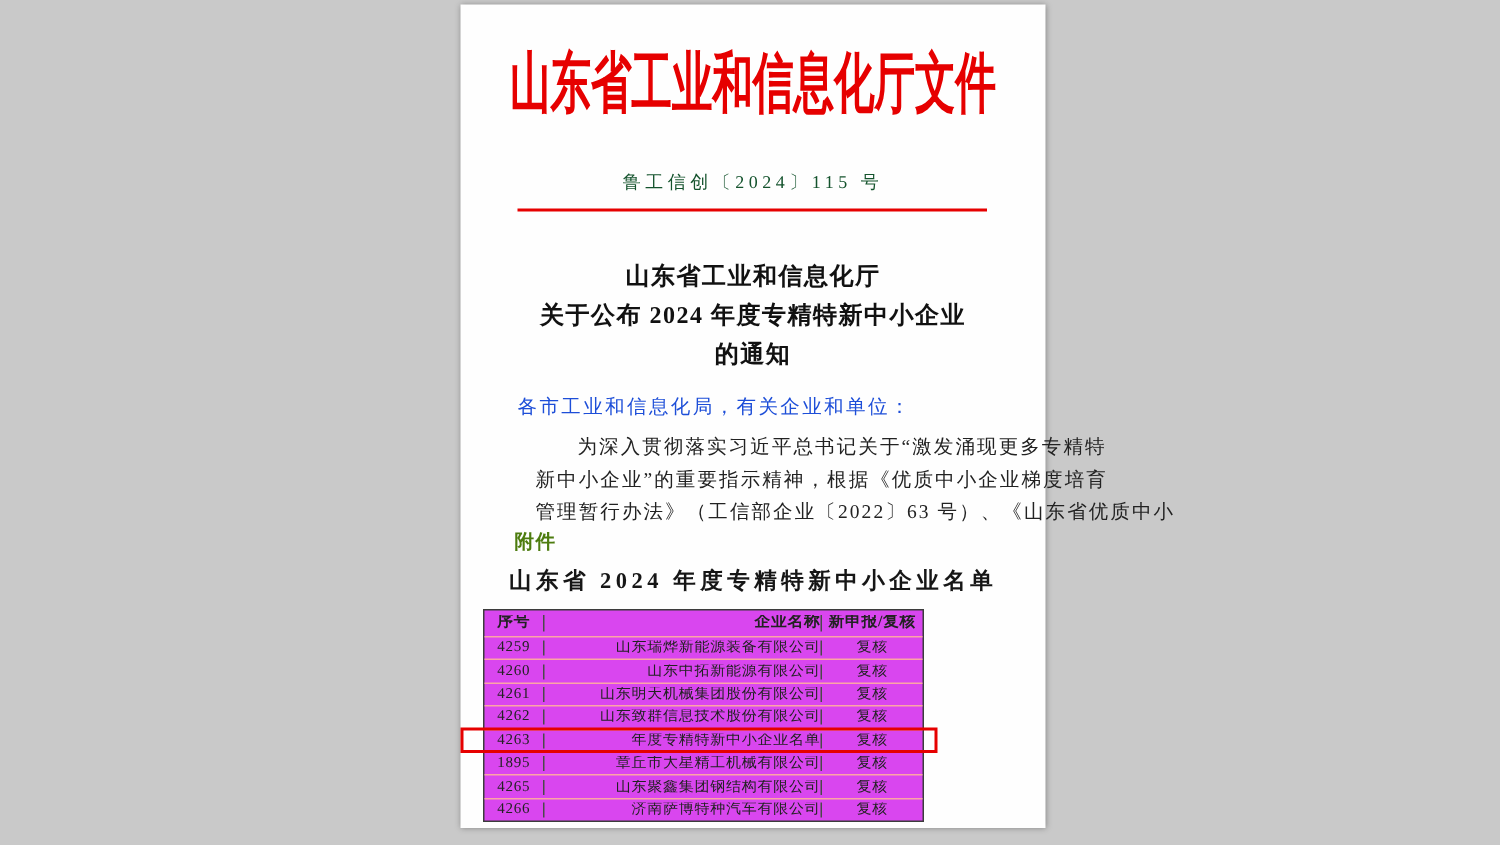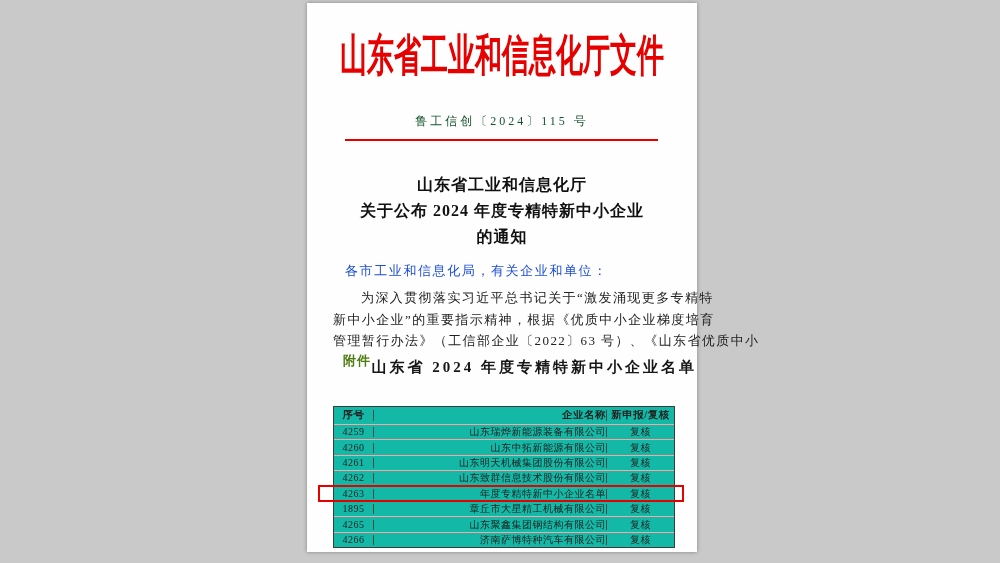--- a/index.html
+++ b/index.html
@@ -57,56 +57,56 @@
   .salutation {
     position: absolute;
     top: 259px; left: 38px;
     font-size: 13px;
     letter-spacing: 1.6px;
     white-space: nowrap;
     color: #1d4ed8;
   }
   .body-para {
     position: absolute;
-    top: 284px; left: 26px;
+    top: 284px; left: 50px;
     width: 316px;
     font-size: 13px;
     letter-spacing: 1.4px;
     line-height: 21.5px;
     color: #222;
     text-align: right;
   }
   .body-para .line { white-space: nowrap; }
   .body-para .line.indent { text-indent: 28px; }
   .attachment-label {
     position: absolute;
     top: 349px; left: 36px;
     font-family: "Liberation Sans", "DejaVu Sans", sans-serif;
     font-weight: bold;
     font-size: 13px;
     letter-spacing: 1px;
     color: #4d7c0f;
   }
   .table-title {
     position: absolute;
-    top: 355px; left: 0; right: 0;
-    text-align: right;
+    top: 375px; left: 0; right: 0;
+    text-align: center;
     font-weight: bold;
     font-size: 15px;
     letter-spacing: 3px;
     color: #161616;
     white-space: nowrap;
   }
   .tbl {
     position: absolute;
-    left: 26px; top: 403px;
-    width: 342px;
+    left: 15px; top: 403px;
+    width: 294px;
     border: 1px solid #3c3c3c;
     box-sizing: border-box;
-    background: #14b8a6;
+    background: #d946ef;
   }
   .tbl-row {
     display: flex;
     height: 15.4px;
     box-sizing: border-box;
     border-top: 1px solid #fca5a5;
     position: relative;
     align-items: center;
   }
   .tbl-row.head { height: 17px; border-top: none; font-weight: bold; }

